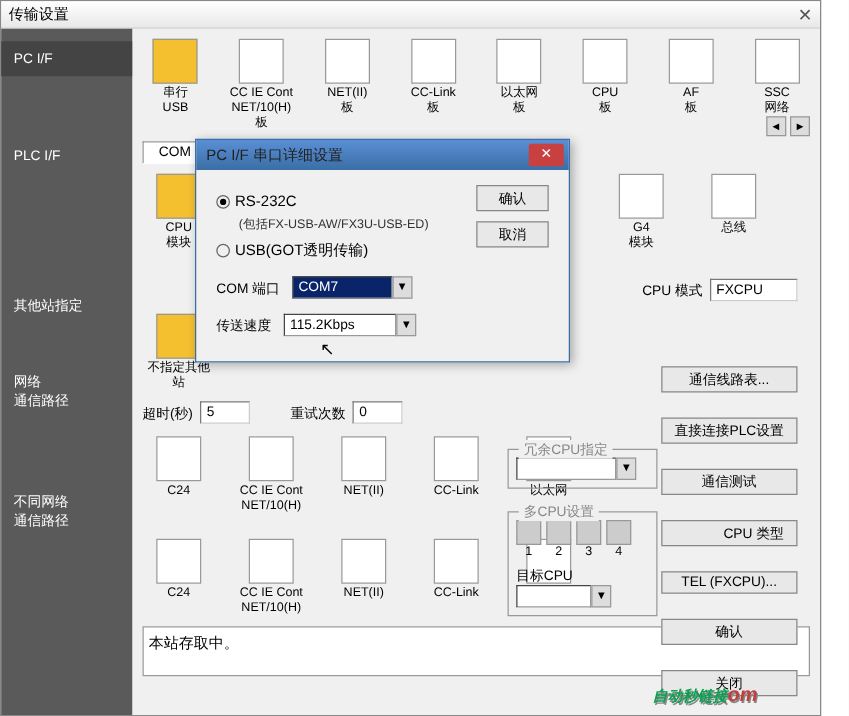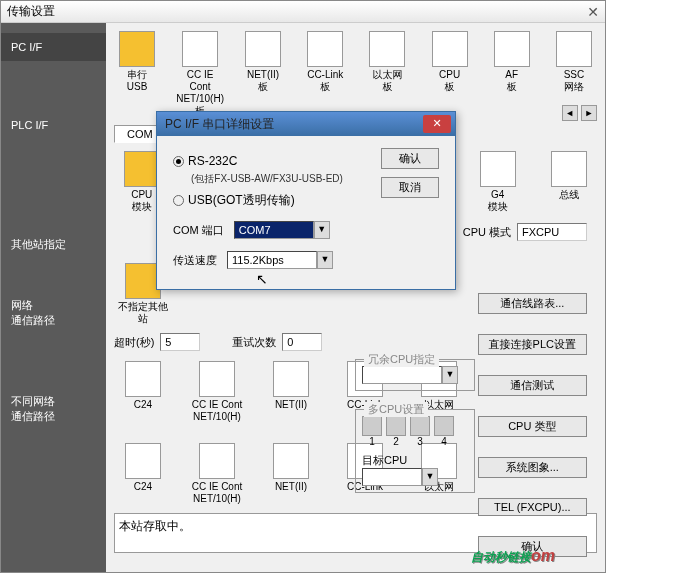--- a/index.html
+++ b/index.html
@@ -1,17 +1,17 @@
 <!DOCTYPE html>
 <html><head>
   <meta charset="utf-8">
   <style>
     * { box-sizing: border-box; margin: 0; padding: 0; font-family: "MS UI Gothic", "SimSun", sans-serif; font-size: 12px; }
     body { width: 679px; height: 573px; background: #fff; position: relative; overflow: hidden; }
-    .main-window { width: 606px; height: 573px; border: 1px solid #888; background: #f0f0f0; position: relative; }
+    .main-window { width: 657px; height: 573px; border: 1px solid #888; background: #f0f0f0; position: relative; }
     .titlebar { height: 22px; background: linear-gradient(#fff, #e8e8e8); border-bottom: 1px solid #ccc; display: flex; align-items: center; padding: 0 6px; justify-content: space-between; }
     .titlebar-close { font-size: 14px; color: #555; cursor: pointer; }
     .content { display: flex; height: calc(100% - 22px); }
     .sidebar { width: 105px; background: #5a5a5a; color: #fff; padding-top: 10px; }
     .sidebar-item { padding: 8px 10px; cursor: pointer; font-size: 11px; }
     .sidebar-item.active { background: #444; }
     .main-area { flex: 1; background: #f0f0f0; padding: 8px; position: relative; overflow: hidden; }
     .icon-row { display: flex; gap: 16px; margin-bottom: 8px; }
     .icon-cell { width: 58px; text-align: center; }
     .icon-box { width: 36px; height: 36px; margin: 0 auto 2px; background: #fff; border: 1px solid #999; display: flex; align-items: center; justify-content: center; font-size: 9px; }
@@ -249,22 +249,21 @@
             <input class="dd-input" style="width: 60px;">
             <span class="dd-btn">▼</span>
           </div>
         </div>
       </div>
 
       <div class="btn-col">
         <div class="btn">通信线路表...</div>
         <div class="btn">直接连接PLC设置</div>
         <div class="btn">通信测试</div>
-        <div class="btn" style="text-align:center">CPU 类型</div>
-        <div class="btn">系统图象...</div>
+        <div class="btn" style="text-align:right">CPU 类型</div>
         <div class="btn">TEL (FXCPU)...</div>
         <div class="btn">确认</div>
         <div class="btn">关闭</div>
       </div>
 
     </div>
   </div>
 
   <div class="modal">
     <div class="modal-titlebar">

